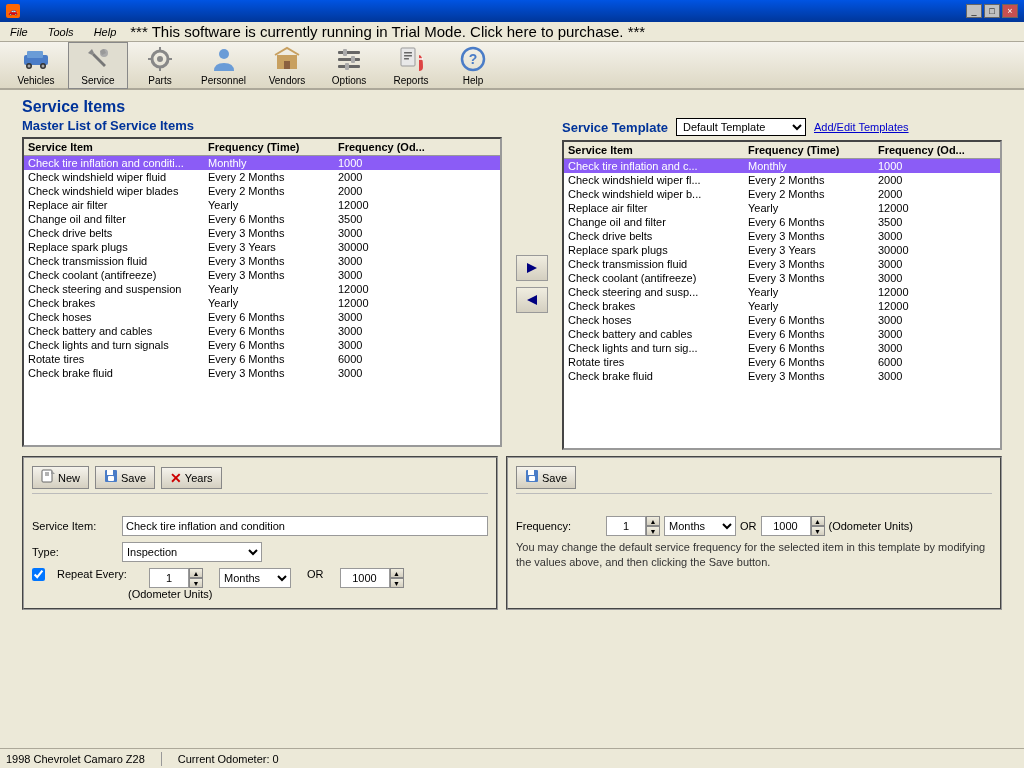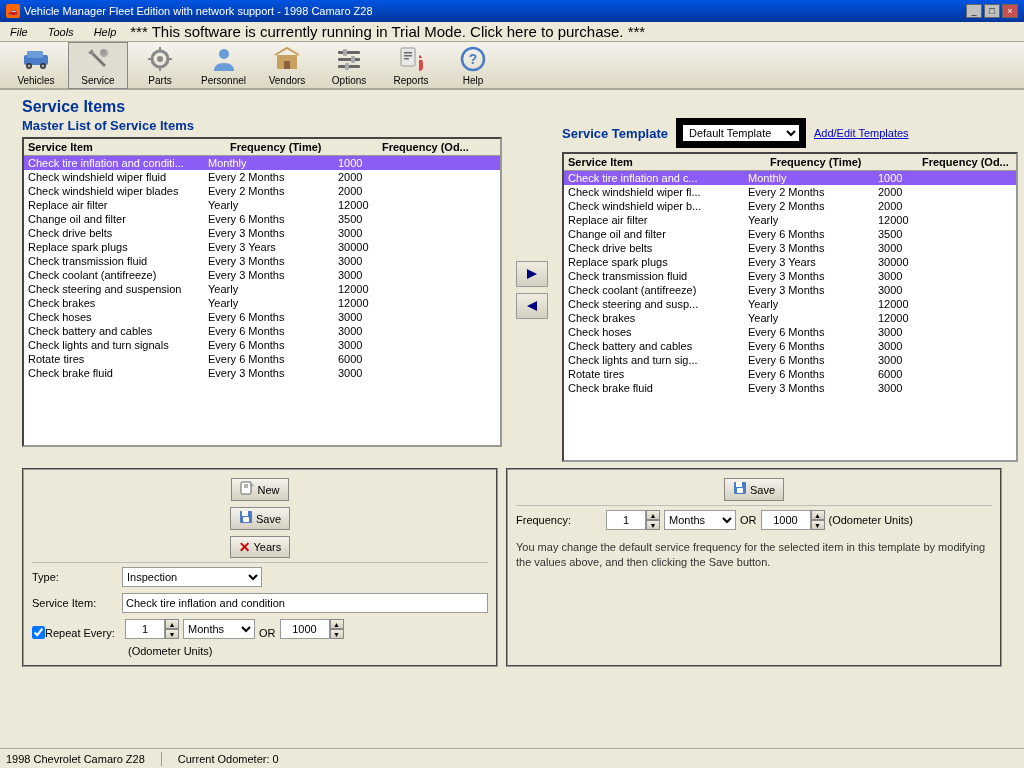--- a/index.html
+++ b/index.html
@@ -29,81 +29,80 @@
     .page-subtitle { font-size: 11px; color: #444; margin-bottom: 8px; }
 
     
     .panels { display: flex; gap: 8px; }
 
     
     .left-panel { flex: 0 0 480px; }
     .panel-title { font-size: 13px; font-weight: bold; color: #003399; margin-bottom: 4px; }
 
     .list-container { border: 2px inset #999; background: white; height: 310px; overflow-y: auto; }
-    .list-header { display: grid; grid-template-columns: 180px 130px 90px; background: #ece9d8; border-bottom: 1px solid #999; padding: 2px 4px; gap: 22px; }
+    .list-header { display: grid; grid-template-columns: 180px 130px 90px; background: #ece9d8; border-bottom: 1px solid #999; padding: 2px 4px; }
     .list-header-cell { font-size: 11px; font-weight: bold; }
     .list-row { display: grid; grid-template-columns: 180px 130px 90px; padding: 1px 4px; cursor: pointer; }
     .list-row.selected { background: #8b5cf6; color: white; }
     .list-cell { font-size: 11px; white-space: nowrap; overflow: hidden; text-overflow: ellipsis; }
 
     
     .transfer-btns { display: flex; flex-direction: column; align-items: center; justify-content: center; gap: 6px; padding: 0 6px; }
     .xfer-btn { width: 32px; height: 26px; background: linear-gradient(to bottom, #f0ede0, #d4cfc0); border: 1px solid #999; cursor: pointer; display: flex; align-items: center; justify-content: center; font-size: 14px; color: #000080; }
 
     
     .right-panel { flex: 1; }
     .template-header { display: flex; align-items: center; gap: 8px; margin-bottom: 4px; }
     .template-title { font-size: 13px; font-weight: bold; color: #003399; }
 
-    select.template-select { font-size: 11px; padding: 1px 2px; border: 7px solid #000000; background: white; min-width: 130px; }
+    select.template-select { font-size: 11px; padding: 1px 2px; border: 1px solid #000000; background: white; min-width: 130px; }
     .add-edit-link { color: #0000cc; text-decoration: underline; cursor: pointer; font-size: 11px; }
 
     
     .bottom-panels { display: flex; gap: 8px; margin-top: 6px; }
     .edit-panel { border: 2px groove #999; background: #ece9d8; padding: 8px; }
     .left-edit { flex: 0 0 476px; }
     .right-edit { flex: 1; }
 
-    .edit-toolbar { display: flex; align-items: center; gap: 6px; margin-bottom: 4px; border-bottom: 1px solid #bbb; padding-bottom: 4px; flex-direction: column; }
+    .edit-toolbar { display: flex; align-items: center; gap: 6px; margin-bottom: 22px; border-bottom: 1px solid #bbb; padding-bottom: 4px; }
     .edit-btn { display: flex; align-items: center; gap: 3px; padding: 2px 8px; background: linear-gradient(to bottom, #f5f3ec, #d4cfc0); border: 1px solid #888; cursor: pointer; font-size: 11px; }
     .btn-icon { font-size: 13px; }
 
     .form-row { display: flex; align-items: center; margin-bottom: 6px; }
     .form-label { width: 90px; font-size: 11px; }
     .form-input { flex: 1; height: 20px; border: 1px solid #999; font-size: 11px; padding: 1px 3px; background: white; }
     .form-select { height: 20px; border: 1px solid #999; font-size: 11px; background: white; }
 
     .freq-row { display: flex; align-items: center; margin-bottom: 4px; }
     .freq-label { width: 90px; font-size: 11px; }
     .spinner-group { display: flex; align-items: center; }
     .spinner-input { width: 40px; height: 20px; border: 1px solid #999; text-align: center; font-size: 11px; background: white; }
     .spinner-btns { display: flex; flex-direction: column; }
     .spin-btn { width: 14px; height: 10px; background: linear-gradient(to bottom, #f0ede0, #d4cfc0); border: 1px solid #888; cursor: pointer; font-size: 7px; display: flex; align-items: center; justify-content: center; }
     .or-text { font-size: 11px; padding: 0 4px; }
     .units-text { font-size: 11px; margin-left: 4px; }
 
-    .checkbox-row { display: flex; align-items: flex-end; gap: 0; margin-bottom: 6px; }
+    .checkbox-row { display: flex; align-items: flex-start; gap: 12px; }
     .info-text { font-size: 11px; color: #333; line-height: 1.4; }
 
     
     .status-bar { position: absolute; bottom: 0; left: 0; right: 0; background: #ece9d8; border-top: 1px solid #aca899; display: flex; align-items: center; height: 20px; padding: 0 6px; gap: 16px; font-size: 11px; }
     .status-divider { width: 1px; height: 14px; background: #999; }
 
     
     ::-webkit-scrollbar { width: 14px; }
     ::-webkit-scrollbar-track { background: #f0ede0; }
     ::-webkit-scrollbar-thumb { background: #c0bdb0; border: 1px solid #999; }
   </style>
 </head>
 <body>
 
 <div class="title-bar">
   <div class="title-bar-left">
     <div class="title-bar-icon">🚗</div>
-    <span>Vehicle Manager Fleet Edition with network support - 1998 Camaro Z28</span>
   </div>
   <div class="title-bar-buttons">
     <div class="title-btn">_</div>
     <div class="title-btn">□</div>
     <div class="title-btn" style="background:#c75050;color:white;">×</div>
   </div>
 </div>
 
 <div class="menu-bar">
   <span class="menu-item">File</span>
@@ -450,33 +449,33 @@
           </span>
           <span>Save</span>
         </button>
         <button class="edit-btn">
           <span class="btn-icon" style="color:#cc0000;font-weight:bold;font-size:14px;">✕</span>
           <span>Years</span>
         </button>
       </div>
 
       <div class="form-row">
+        <label class="form-label">Service Item:</label>
+        <input type="text" class="form-input" value="Check tire inflation and condition" style="">
+      </div>
+
+      <div class="form-row">
         <label class="form-label">Type:</label>
         <select class="form-select" style="width:140px;">
           <option>Inspection</option>
           <option>Oil Change</option>
           <option>Repair</option>
           <option>Other</option>
         </select>
         <span style="margin-left:2px;"></span>
-      </div>
-
-      <div class="form-row">
-        <label class="form-label">Service Item:</label>
-        <input type="text" class="form-input" value="Check tire inflation and condition" style="">
       </div>
 
       <div class="checkbox-row">
         <input type="checkbox" checked="" style="">
         <label class="form-label" style="width:80px;">Repeat Every:</label>
         <div class="spinner-group">
           <input type="text" class="spinner-input" value="1" style="">
           <div class="spinner-btns">
             <button class="spin-btn">▲</button>
             <button class="spin-btn">▼</button>
@@ -533,21 +532,21 @@
         <div class="spinner-group">
           <input type="text" class="spinner-input" value="1000" style="width: 50px;">
           <div class="spinner-btns">
             <button class="spin-btn">▲</button>
             <button class="spin-btn">▼</button>
           </div>
         </div>
         <span class="units-text">(Odometer Units)</span>
       </div>
 
-      <div style="margin-top:10px;">
+      <div style="margin-top:4px;">
         <span class="info-text">You may change the default service frequency for the selected item in this template by modifying the values above, and then clicking the Save button.</span>
       </div>
     </div>
   </div>
 </div>
 
 <div class="status-bar">
   <span>1998 Chevrolet Camaro Z28</span>
   <div class="status-divider"></div>
   <span>Current Odometer: 0</span>

